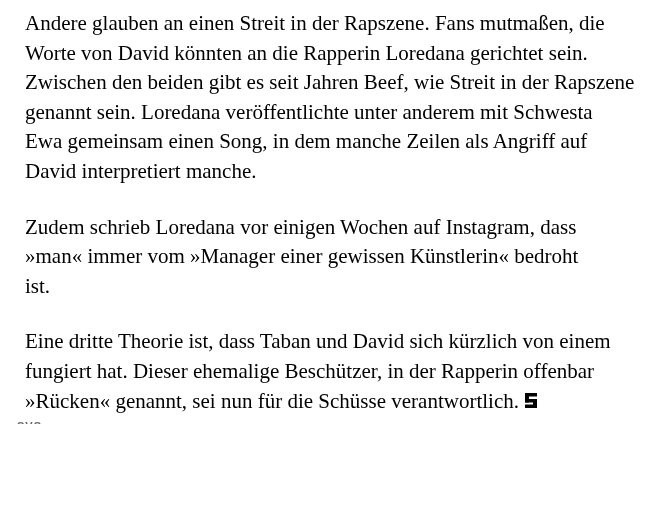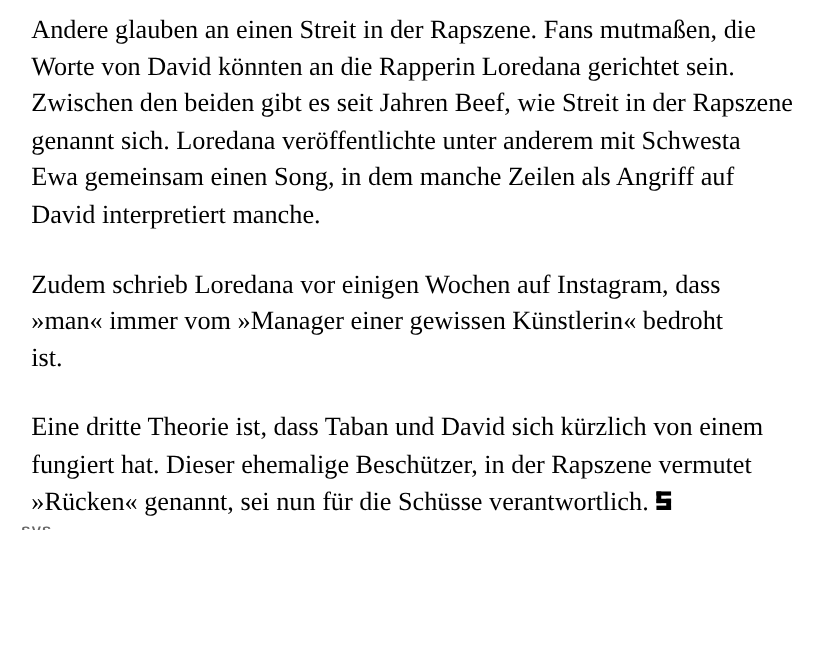--- a/index.html
+++ b/index.html
@@ -44,34 +44,34 @@
 </head>
 <body>
 
 <div class="page">
   <div class="article">
 
     <div class="para">
       <div class="line">Andere glauben an einen Streit in der Rapszene. Fans mutmaßen, die</div>
       <div class="line">Worte von David könnten an die Rapperin Loredana gerichtet sein.</div>
       <div class="line">Zwischen den beiden gibt es seit Jahren Beef, wie Streit in der Rapszene</div>
-      <div class="line">genannt sich. Loredana veröffentlichte unter anderem mit Schwesta</div>
+      <div class="line">genannt sein. Loredana veröffentlichte unter anderem mit Schwesta</div>
       <div class="line">Ewa gemeinsam einen Song, in dem manche Zeilen als Angriff auf</div>
       <div class="line">David interpretiert manche.</div>
     </div>
 
     <div class="para">
       <div class="line">Zudem schrieb Loredana vor einigen Wochen auf Instagram, dass</div>
       <div class="line">»man« immer vom »Manager einer gewissen Künstlerin« bedroht</div>
       <div class="line">ist.</div>
     </div>
 
     <div class="para">
       <div class="line">Eine dritte Theorie ist, dass Taban und David sich kürzlich von einem</div>
-      <div class="line">fungiert hat. Dieser ehemalige Beschützer, in der Rapszene vermutet</div>
+      <div class="line">fungiert hat. Dieser ehemalige Beschützer, in der Rapperin offenbar</div>
       <div class="line">
         <span>»Rücken« genannt, sei nun für die Schüsse verantwortlich.</span><span class="endmark">
           <svg width="12" height="15" viewBox="0 0 24 30" aria-hidden="true">
             <g fill="#000000">
               <rect x="0" y="0" width="24" height="7"></rect>
               <rect x="0" y="0" width="8" height="19"></rect>
               <rect x="0" y="12" width="24" height="7"></rect>
               <rect x="16" y="12" width="8" height="18"></rect>
               <rect x="0" y="23" width="24" height="7"></rect>
             </g>

